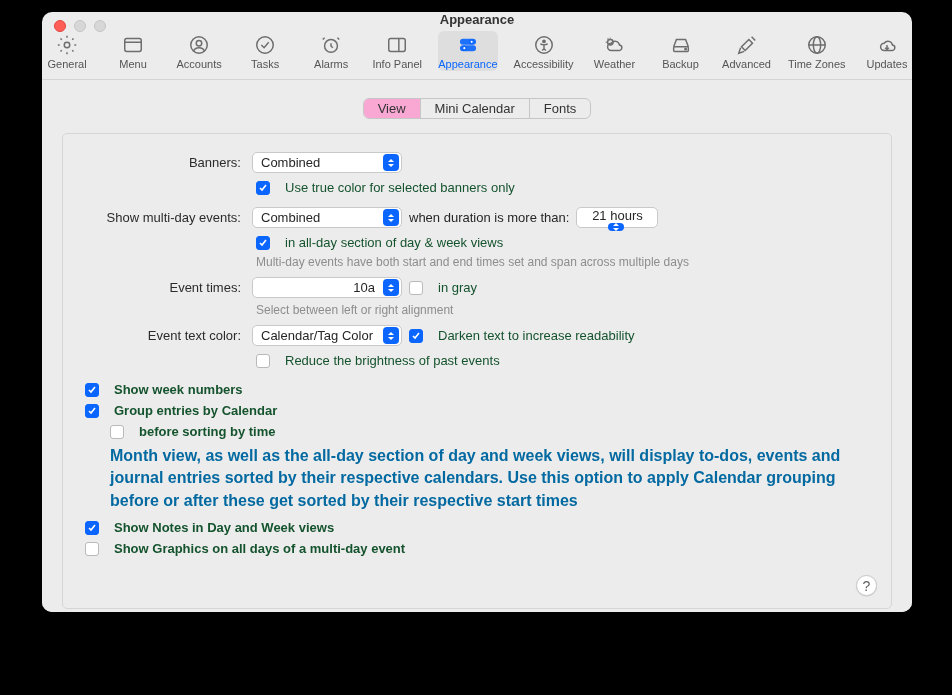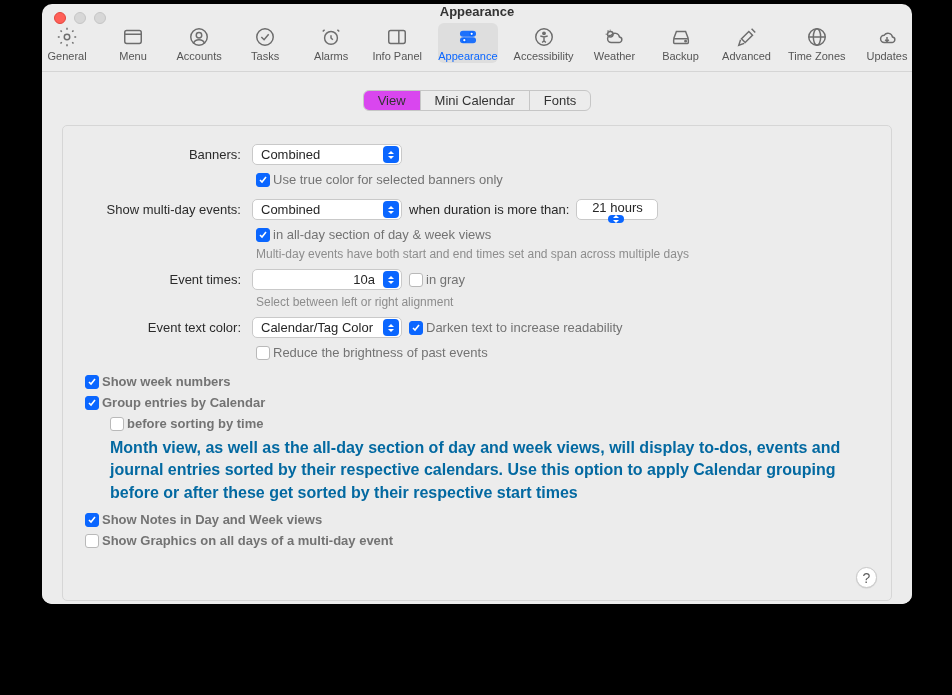--- a/index.html
+++ b/index.html
@@ -6,21 +6,21 @@
   body {
     background: #000;
     font-family: -apple-system, "Helvetica Neue", Arial, sans-serif;
     font-size: 13px;
     color: #262626;
     width: 952px; height: 695px;
     position: relative;
   }
   .window {
     position: absolute;
-    left: 42px; top: 4px;
+    left: 42px; top: 12px;
     width: 870px; height: 600px;
     background: #ececec;
     border-radius: 10px;
     box-shadow: 0 20px 60px rgba(0,0,0,0.5);
     overflow: hidden;
     display: flex; flex-direction: column;
   }
   .titlebar {
     height: 28px;
     display: flex; align-items: center;
@@ -65,21 +65,21 @@
     border: 0.5px solid #c6c6c6; border-radius: 6px; overflow: hidden;
     background: #ececec;
   }
   .seg button {
     border: none; background: transparent;
     font-size: 13px; padding: 2px 14px;
     color: #333; cursor: default;
   }
   .seg button + button { border-left: 0.5px solid #c6c6c6; }
   .seg button.active {
-    background: #d946ef; box-shadow: 0 0.5px 1px rgba(0,0,0,0.1);
+    background: #f9a8d4; box-shadow: 0 0.5px 1px rgba(0,0,0,0.1);
   }
 
   .panel {
     border: 0.5px solid #d6d6d6;
     background: #ececec;
     border-radius: 5px;
     padding: 18px 22px 46px 22px;
     position: relative;
   }
 
@@ -117,22 +117,22 @@
   .select .knob::before, .select .knob::after {
     content: ''; width: 0; height: 0;
     border-left: 3px solid transparent; border-right: 3px solid transparent;
   }
   .select .knob::before { border-bottom: 3.5px solid #fff; margin-bottom: 2px; }
   .select .knob::after  { border-top: 3.5px solid #fff; }
   .w150 { width: 150px; }
   .w80  { width: 82px; flex-direction: column; }
 
   .check {
-    display: inline-flex; align-items: center; gap: 3px;
-    font-size: 13px; color: #737373;
+    display: inline-flex; align-items: center; gap: 15px;
+    font-size: 13px; color: #14532d;
   }
   .check .box {
     width: 14px; height: 14px; border-radius: 3px;
     border: 0.5px solid #b9b9b9; background: #fff;
     display: inline-flex; align-items: center; justify-content: center;
   }
   .check.on .box { background: #0a66ff; border-color: #0a66ff; }
   .check.on .box svg { display: block; }
   .check .box svg { display: none; width: 10px; height: 10px; color: #fff; }
   .bottom { margin-top: 6px; font-weight: bold; }

